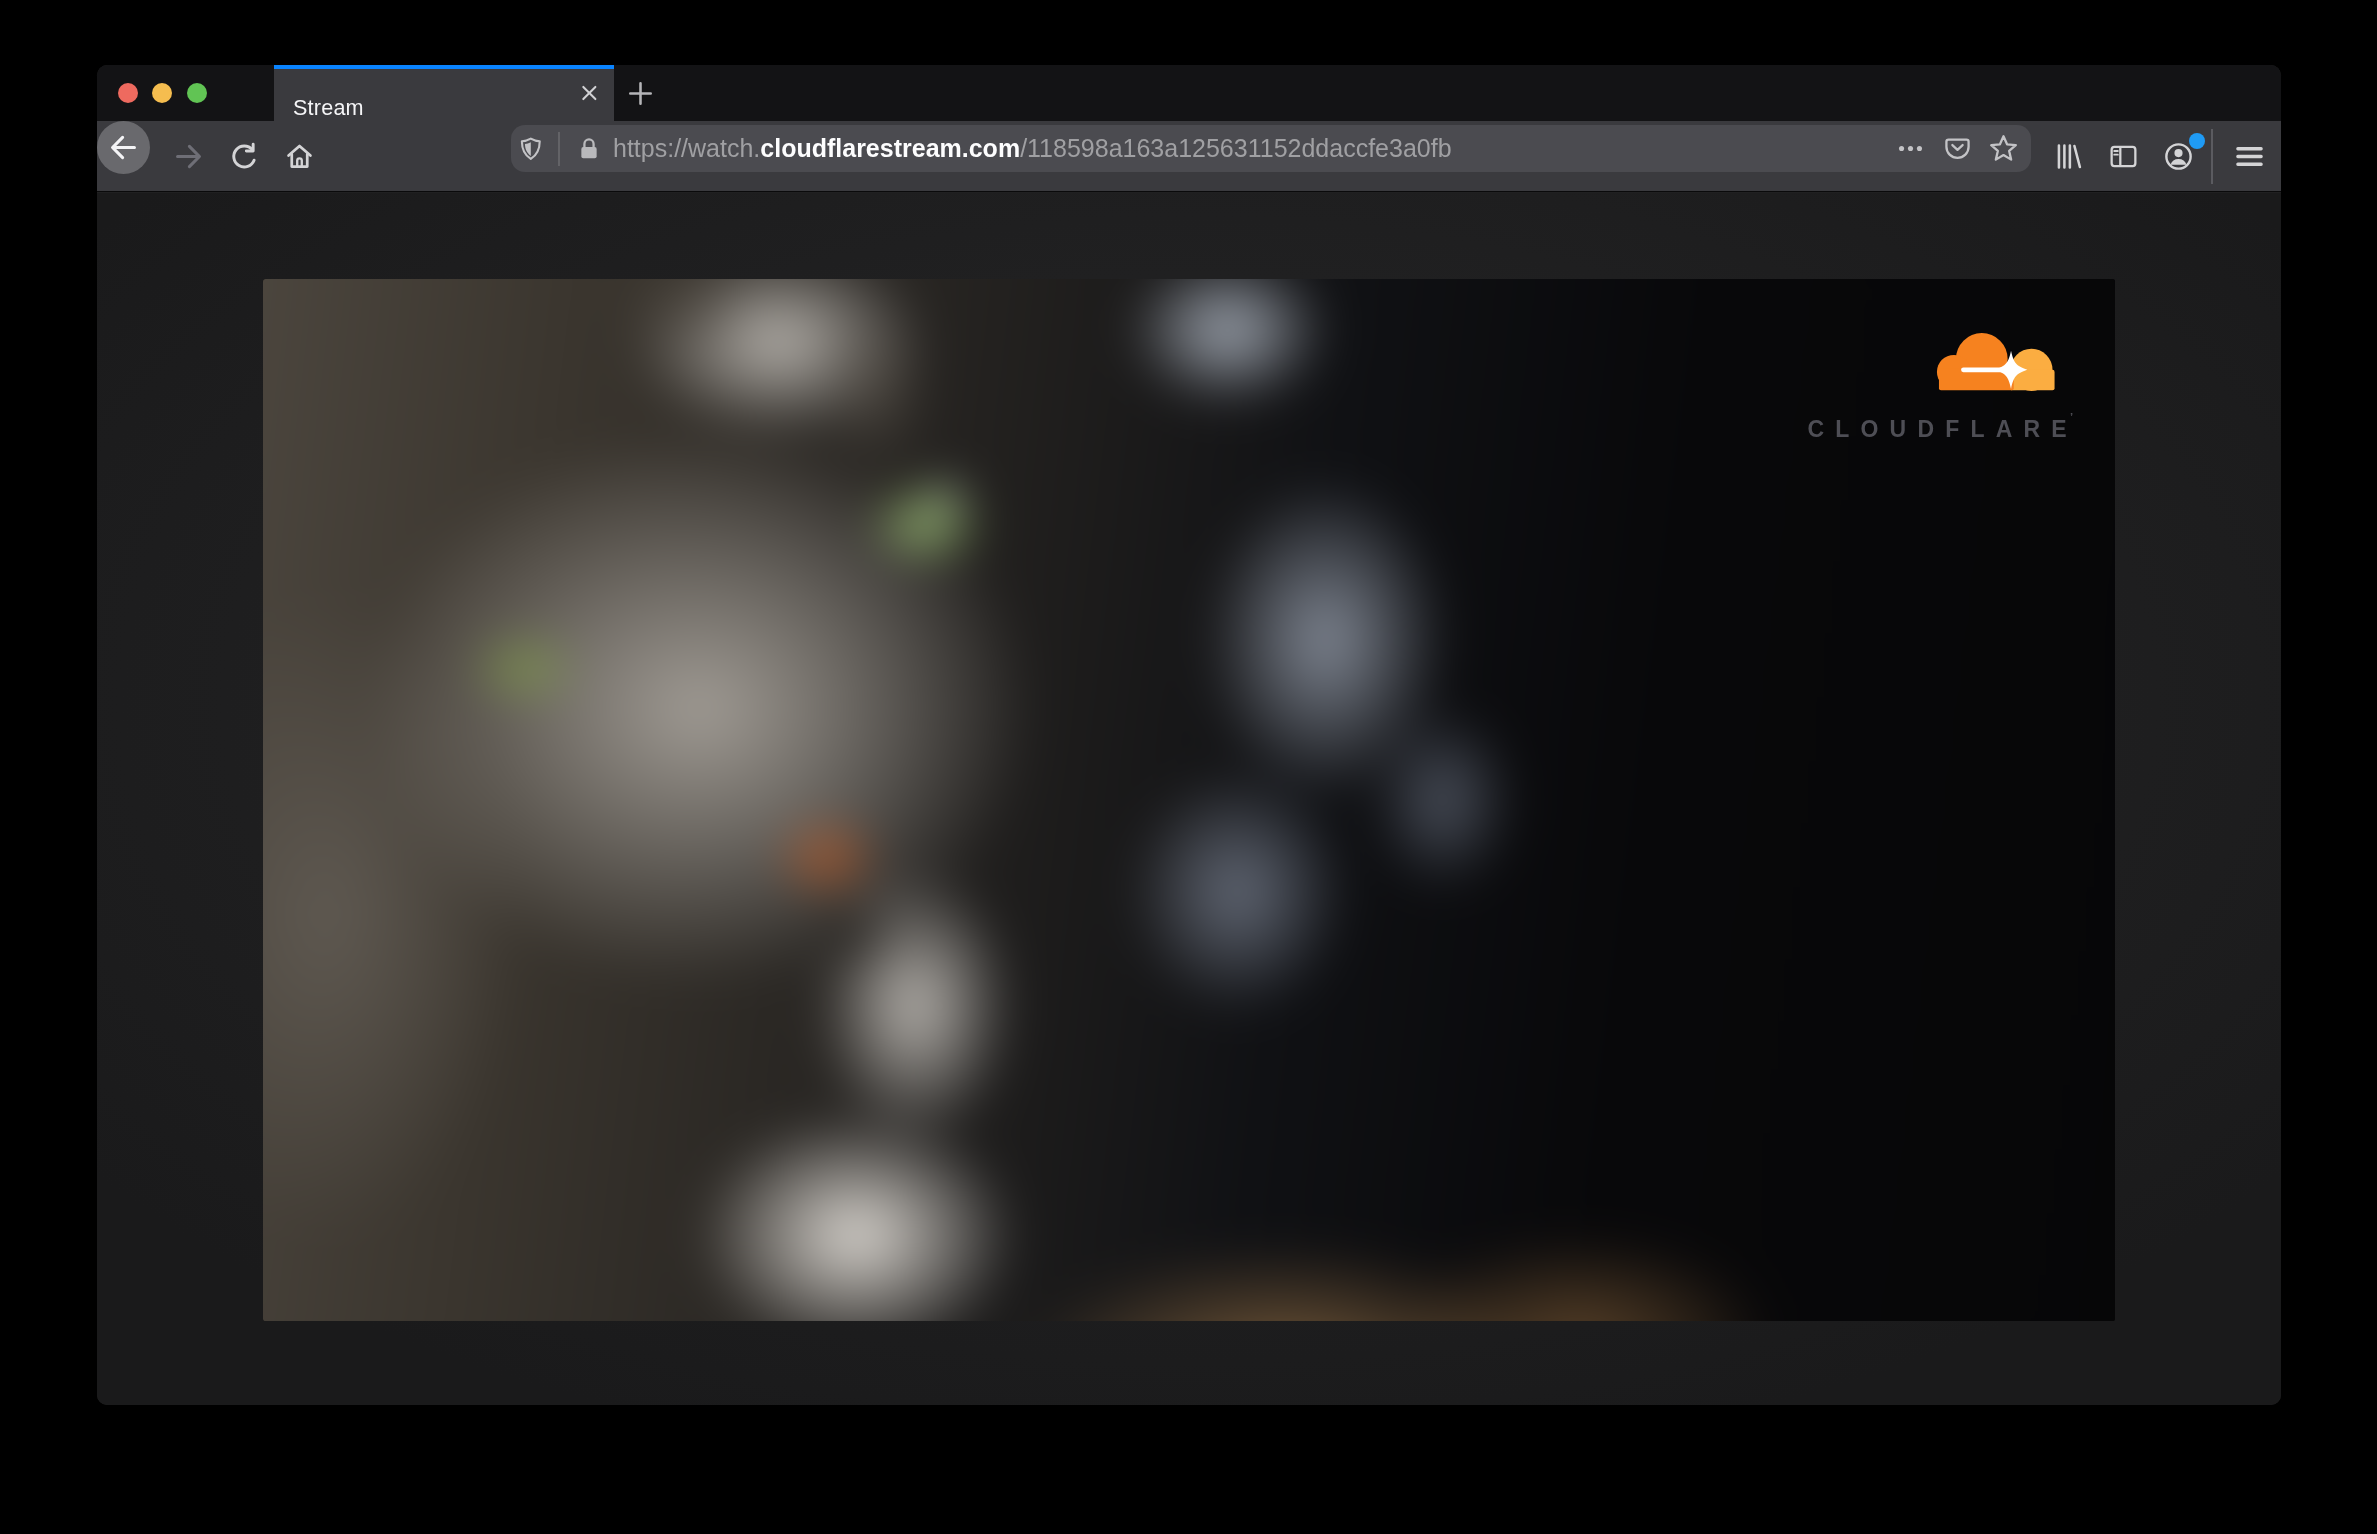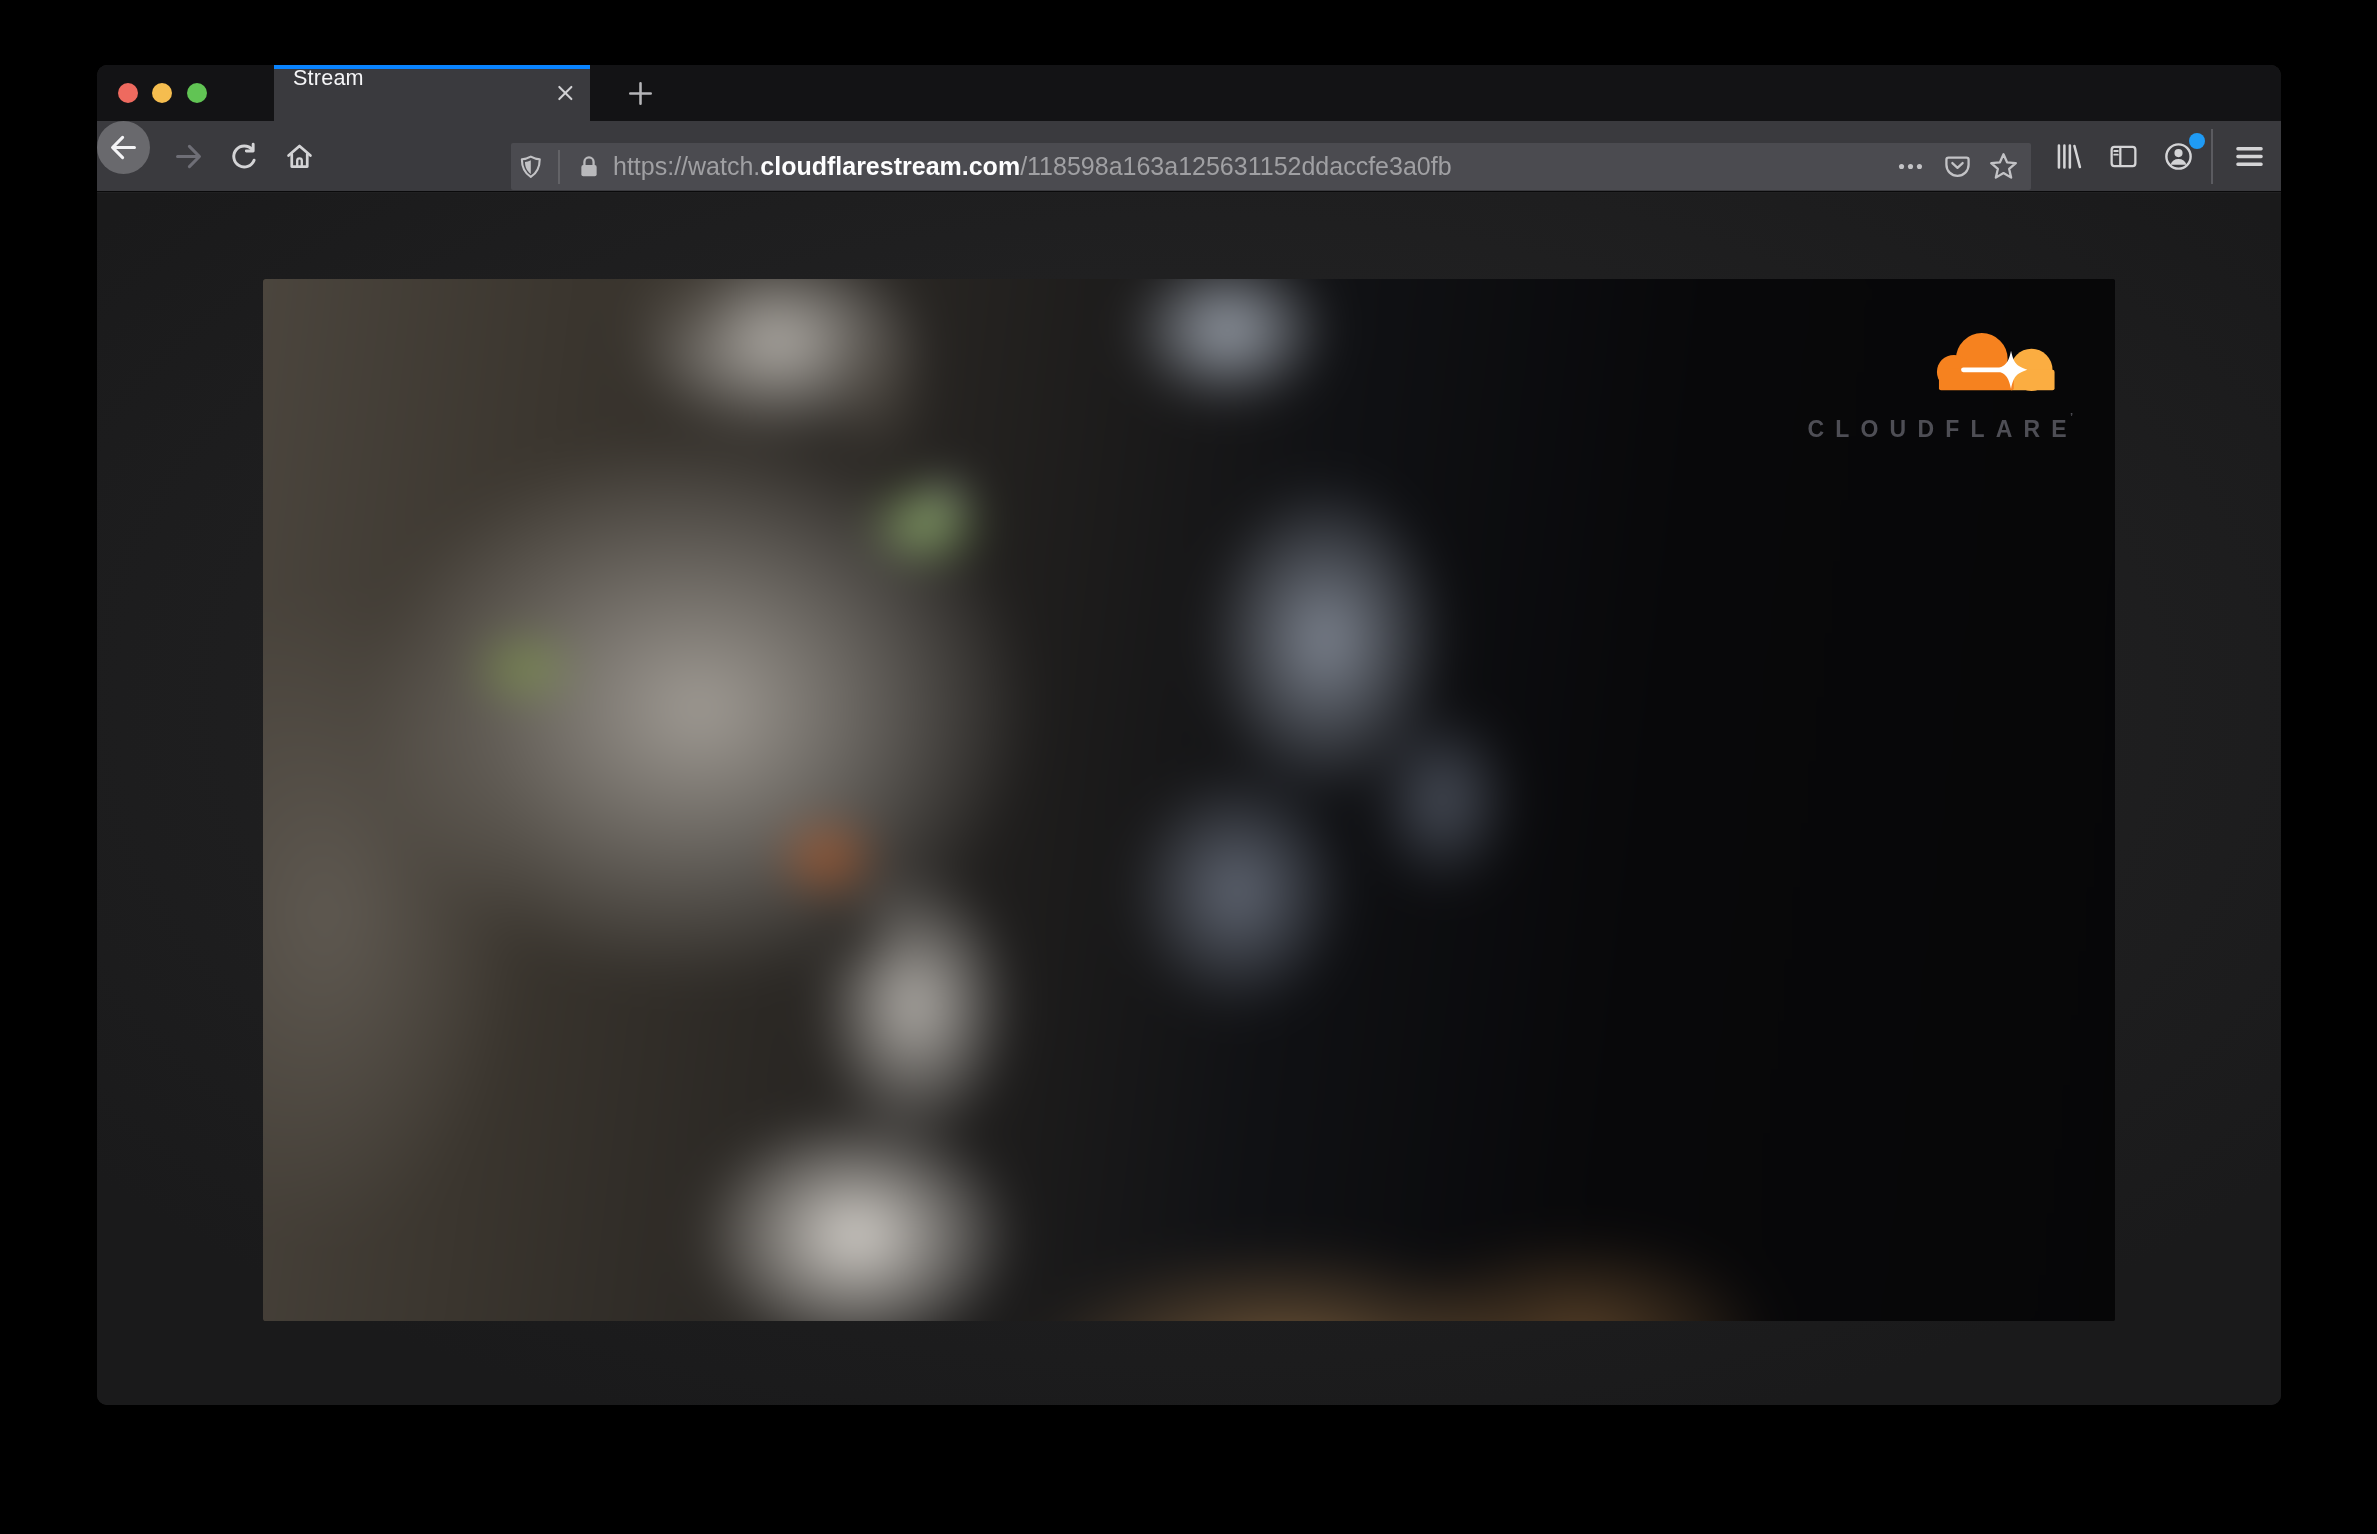--- a/index.html
+++ b/index.html
@@ -13,44 +13,44 @@
     border-radius:10.3px; overflow:hidden; background:#202021;
     box-shadow:0 26px 78px rgba(0,0,0,.65);
   }
 
   
   .tab-bar{ position:absolute; left:0; top:0; width:100%; height:56px; background:#131315; }
   .traffic-lights{ position:absolute; left:20.7px; top:18px; height:20.7px; display:flex; gap:14.7px; }
   .traffic-light{ width:20px; height:20px; border-radius:50%; }
 
   .tab{
-    position:absolute; left:177px; top:0; width:316px; height:56px;
-    background:#3a3a3e; display:flex; align-items:flex-start;
+    position:absolute; left:177px; top:0; width:340px; height:56px;
+    background:#3a3a3e; display:flex; align-items:flex-end;
   }
   .tab-accent{ position:absolute; left:0; top:0; width:100%; height:4.3px; }
   .tab-title{ margin-left:19px; font-size:21.6px; color:#f5f5f7; letter-spacing:0.2px; }
   .tab-close{ position:absolute; right:14.7px; top:50%; transform:translateY(-50%);
               width:20.7px; height:20.7px; display:flex; align-items:center; justify-content:center; }
   .new-tab{ position:absolute; left:523px; top:7.8px; width:41px; height:41px;
             display:flex; align-items:center; justify-content:center; }
 
   
   .toolbar{
     position:absolute; left:0; top:56px; width:100%; height:71px;
     background:#3a3a3e; border-bottom:0.9px solid #0a0a0b;
   }
   .tool-btn{ position:absolute; top:14.7px; width:41px; height:41px;
              display:flex; align-items:center; justify-content:center; }
   .back-btn{ left:7.8px; top:8.6px; width:53px; height:53px; border-radius:50%;
              background:#69696d; display:flex; align-items:center; justify-content:center; }
   .fwd-btn{ left:71px; }  .reload-btn{ left:127px; } .home-btn{ left:182px; }
 
   .url-bar{
-    position:absolute; left:414px; top:22px; width:1520px; height:47px;
-    background:#4b4b50; border-radius:2px;
+    position:absolute; left:414px; top:4px; width:1520px; height:47px;
+    background:#4b4b50; border-radius:14px;
   }
   .url-icon{ position:absolute; top:50%; transform:translateY(-50%);
              width:34px; height:34px; display:flex; align-items:center; justify-content:center; }
   .shield-pos{ left:2.6px; } .lock-pos{ left:61px; }
   .url-sep{ position:absolute; left:47px; top:6.9px; width:1.7px; height:34px; background:#636367; }
   .url-text{ position:absolute; left:102px; top:0; height:47px; line-height:47px;
              font-size:25px; white-space:nowrap; }
   .url-gray{ color:#a0a0a3; } .url-host{ color:#fdfdfe; font-weight:bold; }
   .ellipsis-pos{ right:104px; } .pocket-pos{ right:57px; } .star-pos{ right:10.3px; }
 

